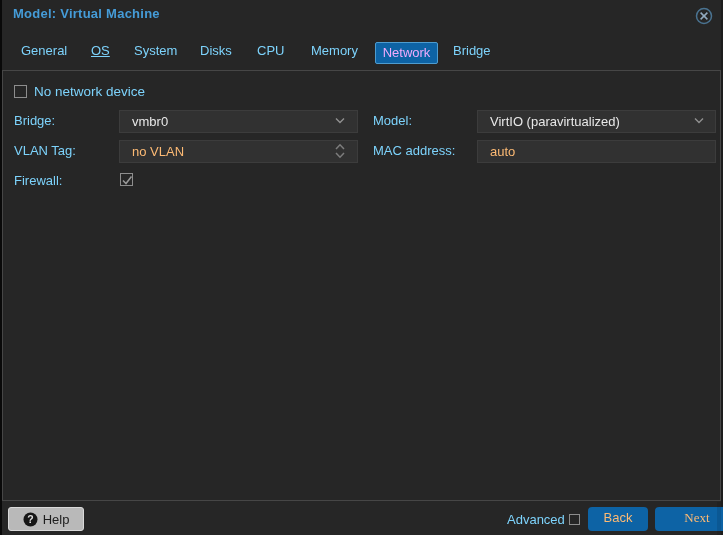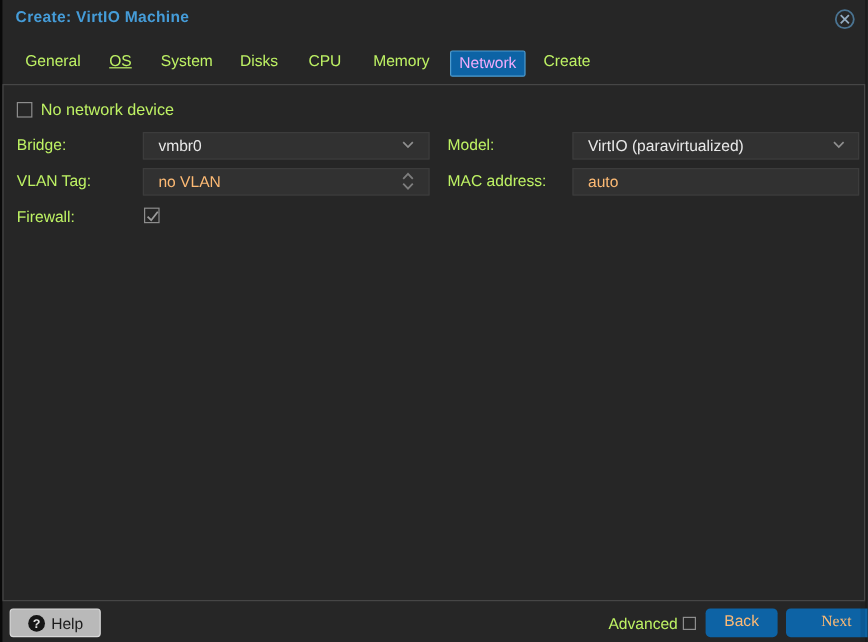--- a/index.html
+++ b/index.html
@@ -1,40 +1,40 @@
 <!DOCTYPE html>
 <html><head><meta charset="utf-8"><style>
 html,body{margin:0;padding:0;}
 body{will-change:transform;width:723px;height:535px;background:#262626;font-family:"Liberation Sans",sans-serif;overflow:hidden;position:relative;font-size:13px;}
 .abs{position:absolute;}
-.lbl{color:#bef264;line-height:15px;}
+.lbl{color:#7dd3fc;line-height:15px;}
 .field{position:absolute;height:21px;width:225px;background:#313131;border:1px solid #3c3c3c;line-height:21px;padding-left:12px;color:#e8e8e8;}
 .dis{color:#fdba74;}
 .cb{position:absolute;width:11px;height:11px;border:1.5px solid #8d8d8d;background:transparent;}
 .btn{position:absolute;height:24px;background:#0d63a5;border-radius:4px;color:#fdba74;text-align:center;line-height:22px;}
 </style></head>
 <body>
 
 <div class="abs" style="left:0;top:0;width:2px;height:535px;background:#090909"></div>
 <div class="abs" style="left:721px;top:0;width:2px;height:535px;background:#1c1c1c"></div>
 
-<div class="abs" style="left:13px;top:6px;color:#459cd8;font-size:13px;font-weight:bold;letter-spacing:0.25px;">Create: VirtIO Machine</div>
+<div class="abs" style="left:13px;top:6px;color:#459cd8;font-size:13px;font-weight:bold;letter-spacing:0.25px;">Model: Virtual Machine</div>
 <svg class="abs" style="left:695px;top:7px" width="18" height="18" viewBox="0 0 18 18">
 <circle cx="9" cy="9" r="7.5" fill="none" stroke="#4a7391" stroke-width="1.5"></circle>
 <path d="M5.6 5.6 L12.4 12.4 M12.4 5.6 L5.6 12.4" stroke="#93abc0" stroke-width="1.5"></path>
 </svg>
 
 <div class="abs lbl" style="left:21px;top:43px;">General</div>
 <div class="abs lbl" style="left:91px;top:43px;text-decoration:underline;">OS</div>
 <div class="abs lbl" style="left:134px;top:43px;">System</div>
 <div class="abs lbl" style="left:200px;top:43px;">Disks</div>
 <div class="abs lbl" style="left:257px;top:43px;">CPU</div>
 <div class="abs lbl" style="left:311px;top:43px;">Memory</div>
 <div class="abs" style="left:375px;top:42px;width:61px;height:20px;background:#0d63a5;border:1px solid #4e9ccf;border-radius:2px;color:#f0abfc;text-align:center;line-height:19px;">Network</div>
-<div class="abs lbl" style="left:453px;top:43px;">Create</div>
+<div class="abs lbl" style="left:453px;top:43px;">Bridge</div>
 
 <div class="abs" style="left:2px;top:70px;width:717px;height:429px;border:1px solid #464646;"></div>
 
 <div class="cb" style="left:14px;top:85px;"></div>
 <div class="abs lbl" style="left:34px;top:84px;font-size:13.5px;">No network device</div>
 
 <div class="abs lbl" style="left:14px;top:113px;">Bridge:</div>
 <div class="field" style="left:119px;top:110px;">vmbr0</div>
 <svg class="abs" style="left:334px;top:117px" width="12" height="8" viewBox="0 0 12 8">
     <path d="M2 1.5 L6 5.5 L10 1.5" fill="none" stroke="#909090" stroke-width="1.4"></path>

